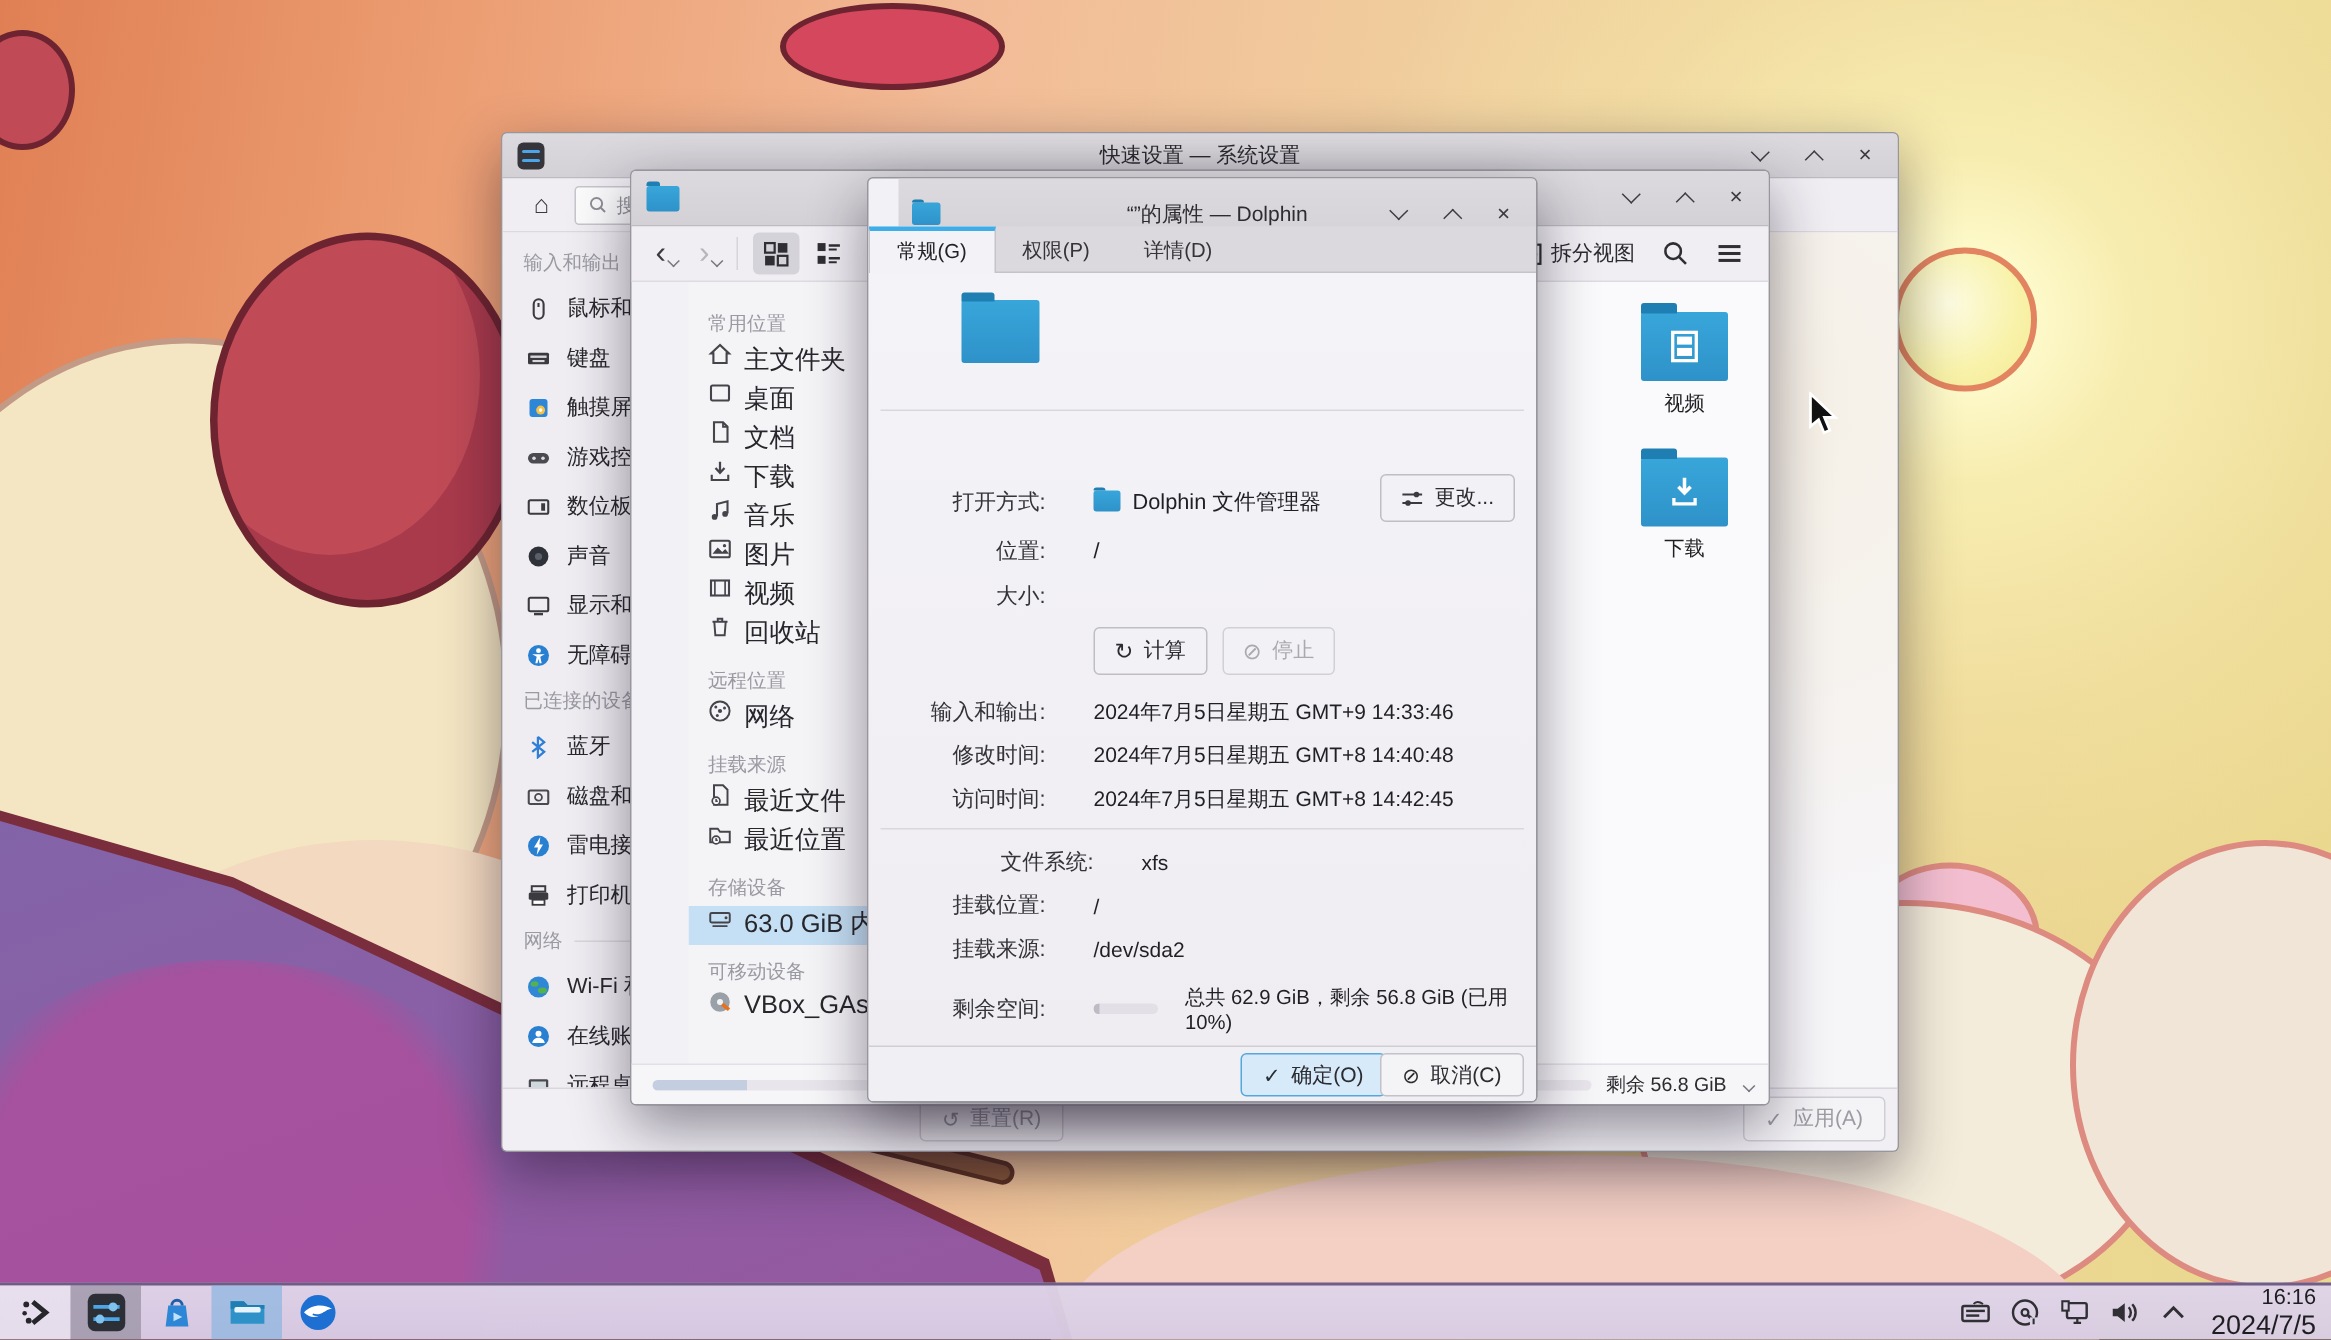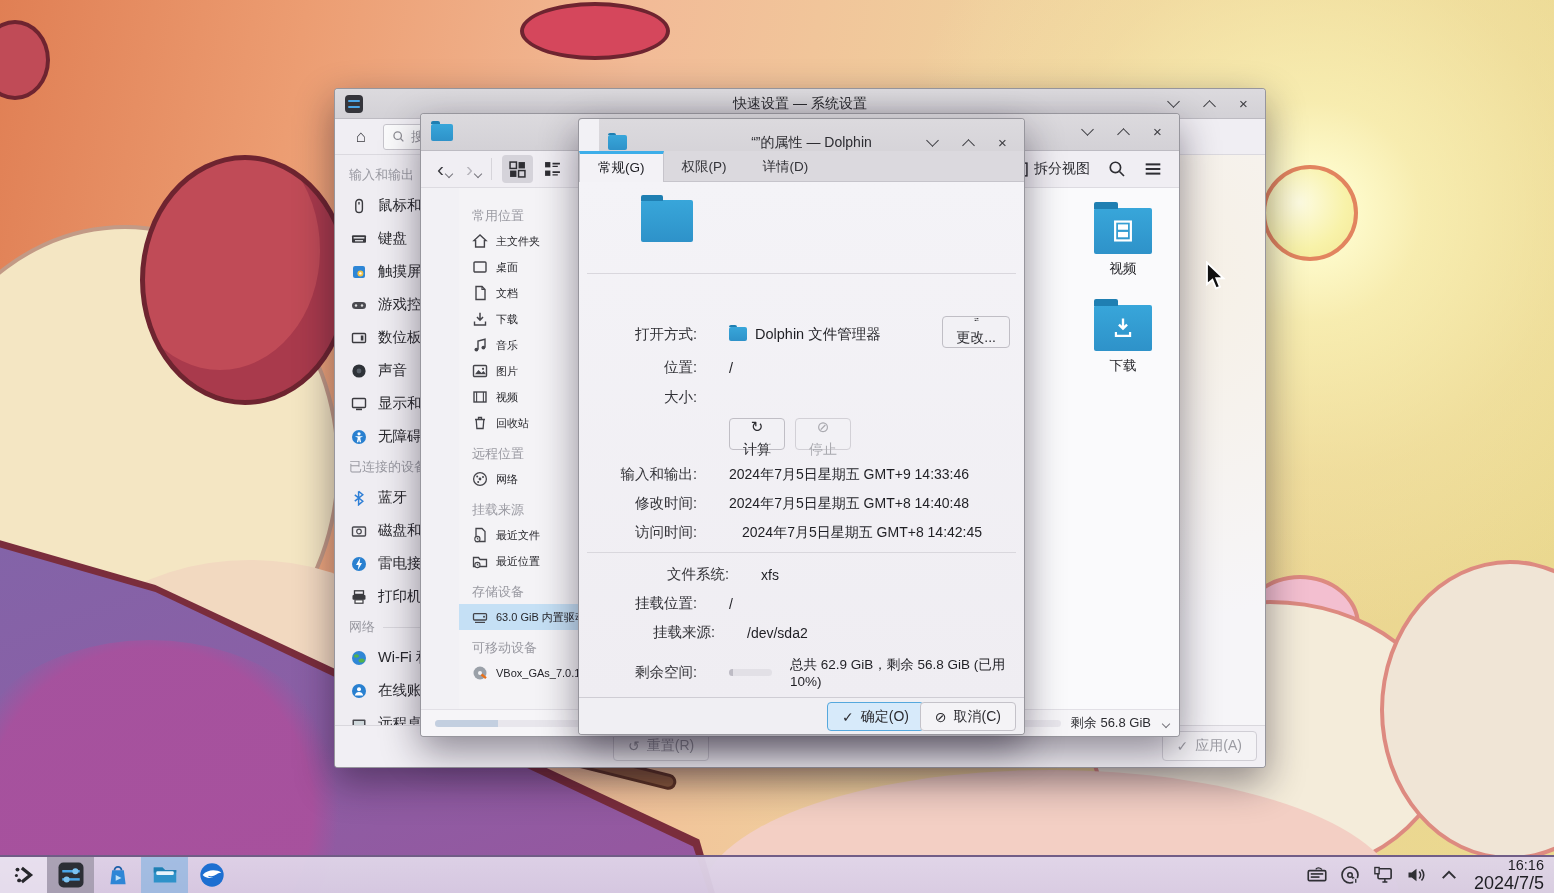--- a/index.html
+++ b/index.html
@@ -94,21 +94,21 @@
   .nav-arrow.dis{color:#b7b5bc;}
   .mini-chev{width:6px;height:6px;border-left:1.3px solid #77757d;border-bottom:1.3px solid #77757d;
              transform:rotate(-45deg);margin:10px 0 0 2px;}
   .tool-btn{height:28px;border-radius:4px;display:flex;align-items:center;justify-content:center;padding:0 7px;gap:6px;
             font-size:14px;color:#2b2b30;}
   .tool-btn.active{background:#d5d3da;}
   .vsep{width:1px;height:22px;background:#d6d4da;margin:0 10px;}
   .dolph-body{position:absolute;left:0;top:74px;right:0;bottom:27px;display:flex;margin-left:38px;}
   .places{width:158px;background:#f4f3f6;border-right:1px solid #e1dfe5;padding-top:10px;overflow:hidden;}
   .pl-sec{height:25px;display:flex;align-items:center;padding-left:13px;color:#9a9aa2;font-size:13px;margin-top:5px;}
-  .pl-item{height:26px;display:flex;align-items:center;padding-left:13px;gap:8px;font-size:11px;color:#26262b;white-space:nowrap;}
+  .pl-item{height:26px;display:flex;align-items:flex-start;padding-left:13px;gap:8px;font-size:17px;color:#26262b;white-space:nowrap;}
   .pl-item.selected{background:#c5e0f5;}
   .dolph-main{flex:1;background:#fafafc;position:relative;}
   .file-item{position:absolute;width:96px;display:flex;flex-direction:column;align-items:center;gap:6px;}
   .file-item .lbl{font-size:13.5px;color:#1e1e23;}
   .dolph-status{position:absolute;left:0;right:0;bottom:0;height:27px;background:#f6f5f8;border-top:1px solid #e2e0e6;
                 display:flex;align-items:center;padding:0 10px 0 14px;gap:10px;}
   .cap-bar{flex:1;height:7px;border-radius:4px;background:#e8e6ec;overflow:hidden;}
   .cap-bar i{display:block;height:100%;width:10%;background:#c3cfe0;}
   .status-free{font-size:13px;color:#2b2b30;white-space:nowrap;}
 
@@ -119,21 +119,21 @@
   .tab{height:31px;padding:0 18px;display:flex;align-items:center;font-size:13.5px;color:#333338;position:relative;}
   .tab.active{background:#f3f2f6;border-top:3px solid #3daee9;border-left:1px solid #c6c4cb;border-right:1px solid #c6c4cb;
               margin-bottom:-1px;color:#222227;}
   .dlg-content{position:absolute;left:0;right:0;top:63px;bottom:37px;
       background:linear-gradient(#f4f3f7 0%,#efedf2 100%);}
   .dlg-sep{position:absolute;left:8px;right:8px;height:1px;background:#d9d7dd;}
   .drow{position:absolute;left:0;right:0;display:flex;align-items:center;}
   .drow .lab{width:118px;text-align:right;font-size:14.5px;color:#333338;flex:0 0 auto;}
   .drow .val{margin-left:32px;font-size:14.5px;color:#1f1f24;display:flex;align-items:center;gap:8px;}
   .sm-btn{display:inline-flex;align-items:center;gap:7px;height:32px;padding:0 13px;border:1px solid #c0bec5;
-          border-radius:4px;background:#f2f1f5;font-size:14px;color:#2b2b30;flex-direction:column;}
+          border-radius:4px;background:#f2f1f5;font-size:14px;color:#2b2b30;}
   .sm-btn.disabled{color:#a9a9af;border-color:#d2d0d6;}
   .sm-btn .g{font-size:15px;line-height:15px;}
   .free-pill{width:46px;height:7px;border-radius:4px;background:#e2e0e6;overflow:hidden;margin-right:10px;}
   .free-pill i{display:block;height:100%;background:#bdbbc4;}
   .dlg-btnbar{position:absolute;left:0;right:0;bottom:0;height:37px;background:#f0eff3;border-top:1px solid #cfcdd4;}
   .ok-btn{position:absolute;right:100px;top:4px;height:29px;background:#d7eafa;border-color:#55a8dd;}
   .cancel-btn{position:absolute;right:8px;top:4px;height:29px;}
 
   
   .taskbar{position:absolute;left:0;right:0;bottom:0;height:38px;z-index:50;
@@ -677,33 +677,33 @@
         </span>
       </div>
     <div class="drow" style="top: 283px;">
           <span class="lab">输入和输出:</span>
           <span class="val" style="font-size: 14px;">2024年7月5日星期五 GMT+9 14:33:46</span>
         </div>
         <div class="drow" style="top: 312px;">
           <span class="lab">修改时间:</span>
           <span class="val" style="font-size: 14px;">2024年7月5日星期五 GMT+8 14:40:48</span>
         </div>
-        <div class="drow" style="top: 341px; gap: 13px;">
+        <div class="drow" style="top: 341px;">
           <span class="lab">访问时间:</span>
           <span class="val" style="font-size: 14px;">2024年7月5日星期五 GMT+8 14:42:45</span>
         </div>
         <div class="drow" style="top: 383px; padding-left: 32px;">
           <span class="lab">文件系统:</span>
           <span class="val" style="font-size: 14px;">xfs</span>
         </div>
         <div class="drow" style="top: 412px;">
           <span class="lab">挂载位置:</span>
           <span class="val" style="font-size: 14px;">/</span>
         </div>
-        <div class="drow" style="top: 441px; margin-left: 18px;">
+        <div class="drow" style="top: 441px;">
           <span class="lab">挂载来源:</span>
           <span class="val" style="font-size: 14px;">/dev/sda2</span>
         </div>
       </div>
     <div class="dlg-btnbar">
       <button class="btn ok-btn">
         <span class="g">✓</span>
         <span>确定(O)</span>
       </button>
       <button class="btn cancel-btn">

